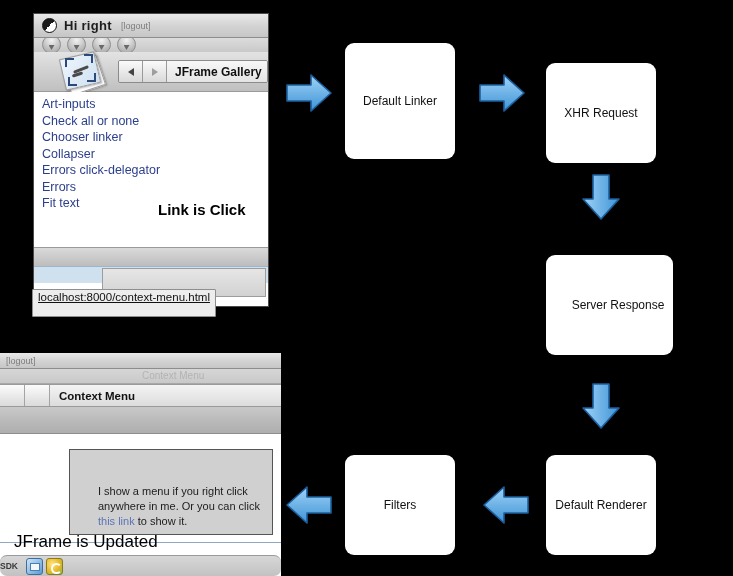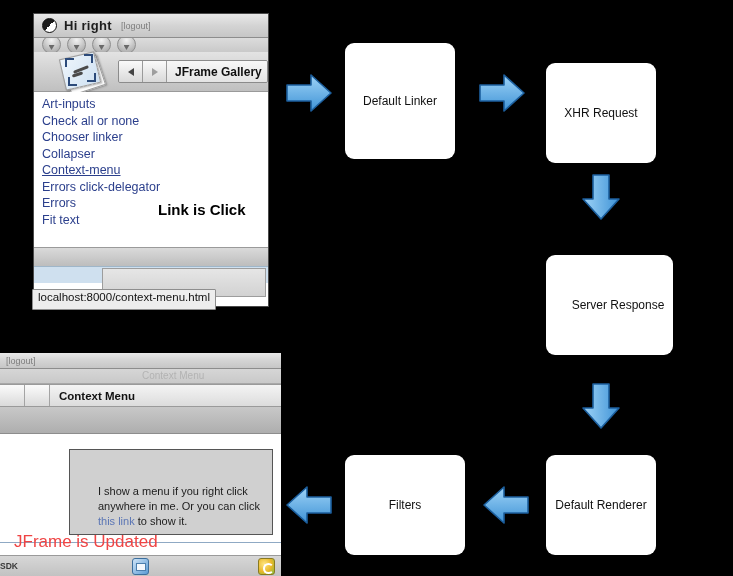--- a/index.html
+++ b/index.html
@@ -91,22 +91,23 @@
 
   .statusbar{
     background:linear-gradient(to bottom,#dadada,#bdbdbd);
     border-top:1px solid #9a9a9a;
   }
   .bluebar{background:#cfe0ef;border-top:1px solid #9fb6c9;}
   .insetbox{background:linear-gradient(to bottom,#e6e6e6,#d2d2d2);
             border:1px solid #9d9d9d;}
   .urltip{
     position:absolute;background:#ededed;border:1px solid #8e8e8e;
-    font-size:11.5px;color:#111;padding:1px 5px 6px 5px;white-space:nowrap;
+    font-size:11.5px;color:#111;padding:1px 5px 13px 5px;white-space:nowrap;
     border-radius:1px;
+    text-decoration:underline;
   }
 
   
   .ghost-title{position:absolute;font-size:10px;color:#9b9b9b;opacity:.55;}
   .navbar2{
     height:21px;background:linear-gradient(to bottom,#f4f4f4,#dcdcdc);
     border-top:1px solid #9a9a9a;border-bottom:1px solid #9a9a9a;
     display:flex;align-items:center;
   }
   .nb2btn{width:24px;height:100%;display:flex;align-items:center;justify-content:center;
@@ -115,26 +116,26 @@
   .nb2label{font-size:11.5px;color:#111;font-weight:600;padding-left:9px;}
   .greyfill{background:linear-gradient(to bottom,#c8c8c8,#aeaeae);}
 
   .ctxbox{
     position:absolute;background:#d0d0d0;border:1px solid #555;
     font-size:11px;color:#1c1c1c;line-height:15px;
   }
   .ctxbox .inner{padding:34px 0 0 28px;}
   .ctxlink{color:#5b76b5;cursor:pointer;}
 
-  .jframe-msg{position:absolute;font-size:17px;color:#ef4444;white-space:nowrap;}
+  .jframe-msg{position:absolute;font-size:17px;color:#000000;white-space:nowrap;}
   .hairline{position:absolute;height:1px;background:#8fa9c4;}
 
   .dockbar{position:absolute;background:linear-gradient(to bottom,#d7d7d7,#c2c2c2);
            border-top:1px solid #9a9a9a;display:flex;align-items:center;
-           justify-content:space-between;padding-right:6px;box-sizing:border-box;}
+           justify-content:flex-start;padding-right:6px;box-sizing:border-box;border-radius:7px;}
   .sdk{font-size:8.5px;color:#3a3a3a;font-weight:bold;margin-right:5px;}
   .mini-icon{width:15px;height:15px;margin-left:3px;border-radius:3px;}
   .mi-blue{background:linear-gradient(135deg,#cfe4f7,#5a9bd4);
            border:1px solid #3c6f9e;position:relative;}
   .mi-blue:after{content:"";position:absolute;left:3px;top:4px;width:8px;height:6px;
                  background:#f3f8fd;border:1px solid #4b7fae;}
   .mi-swirl{background:radial-gradient(circle at 35% 35%,#ffe680,#e9b72a 55%,#7bbf3f 100%);
             border:1px solid #8a7a20;position:relative;}
   .mi-swirl:after{content:"";position:absolute;left:4px;top:4px;width:7px;height:7px;
                   border-radius:50%;border:2px solid #fff;border-right-color:transparent;}
@@ -196,21 +197,20 @@
         </span>
         <span class="navfield">JFrame Gallery</span>
       </span>
     </div>
 
     <div class="page" style="height:155px;position:relative;">
       <div class="lnk-row"><a class="lnk">Art-inputs</a></div>
       <div class="lnk-row"><a class="lnk">Check all or none</a></div>
       <div class="lnk-row"><a class="lnk">Chooser linker</a></div>
       <div class="lnk-row"><a class="lnk">Collapser</a></div>
-      <div class="lnk-row"><a class="lnk under">Context-menu</a></div>
       <div class="lnk-row"><a class="lnk">Errors click-delegator</a></div>
       <div class="lnk-row"><a class="lnk">Errors</a></div>
       <div class="lnk-row"><a class="lnk">Fit text</a></div>
 
       <span class="clicked-msg" style="left:124px;top:109px;">Link is Click</span>
     </div>
 
     <div class="statusbar" style="height:18px;"></div>
     <div class="bluebar" style="height:16px;position:relative;">
       <span class="insetbox" style="position:absolute;left:68px;top:1px;right:2px;bottom:-14px;"></span>
@@ -332,21 +332,21 @@
       <defs>
           <linearGradient id="gL1" x1="0" y1="0" x2="0" y2="1">
         <stop offset="0" stop-color="#9ed3f7"></stop>
             <stop offset="1" stop-color="#3f93d6"></stop>
       </linearGradient>
         </defs>
       <path d="M46 13 L22 13 L22 3 L2 21 L22 39 L22 29 L46 29 Z" fill="url(#gL1)" stroke="#1c5f9e" stroke-width="1.6" stroke-linejoin="round"></path>
     </svg>
   </span>
 
-  <div class="fbox" style="left:345px;top:455px;width:120px;height:100px;">
+  <div class="fbox" style="left:345px;top:455px;width:110px;height:100px;">
     <span>Filters</span>
   </div>
 
   <span class="arrow" style="left:285px;top:484px;">
     <svg width="48" height="42" viewBox="0 0 48 42">
       <defs>
           <linearGradient id="gL2" x1="0" y1="0" x2="0" y2="1">
         <stop offset="0" stop-color="#9ed3f7"></stop>
             <stop offset="1" stop-color="#3f93d6"></stop>
       </linearGradient>

